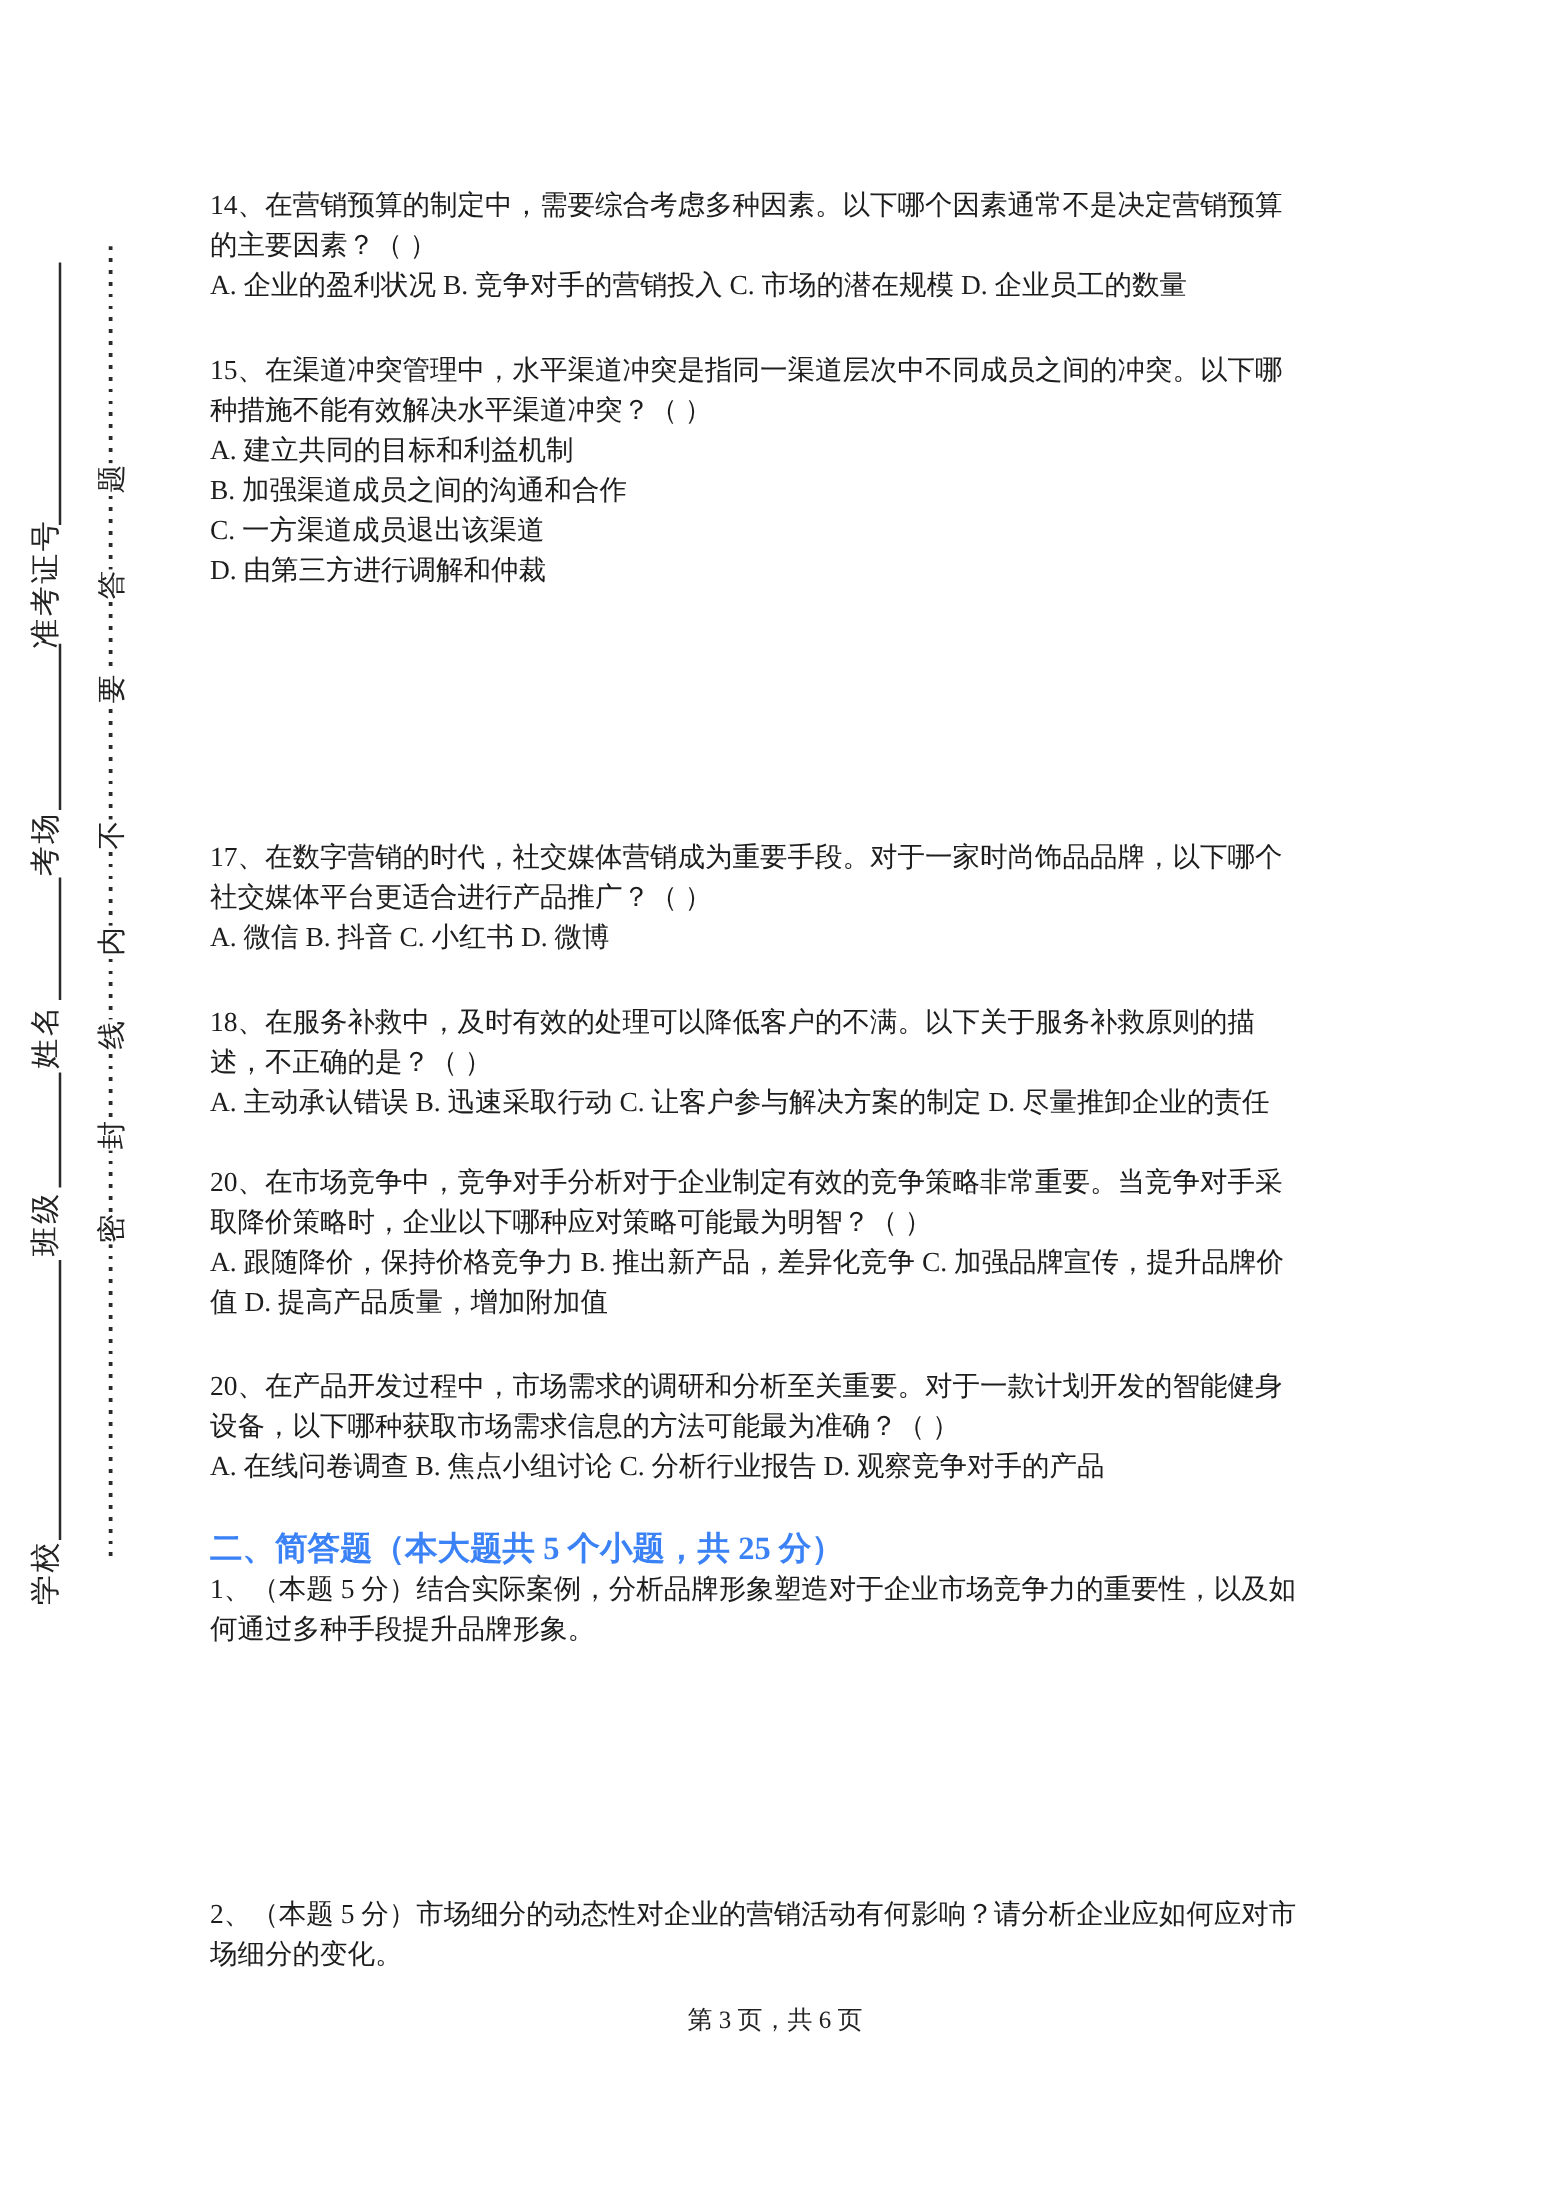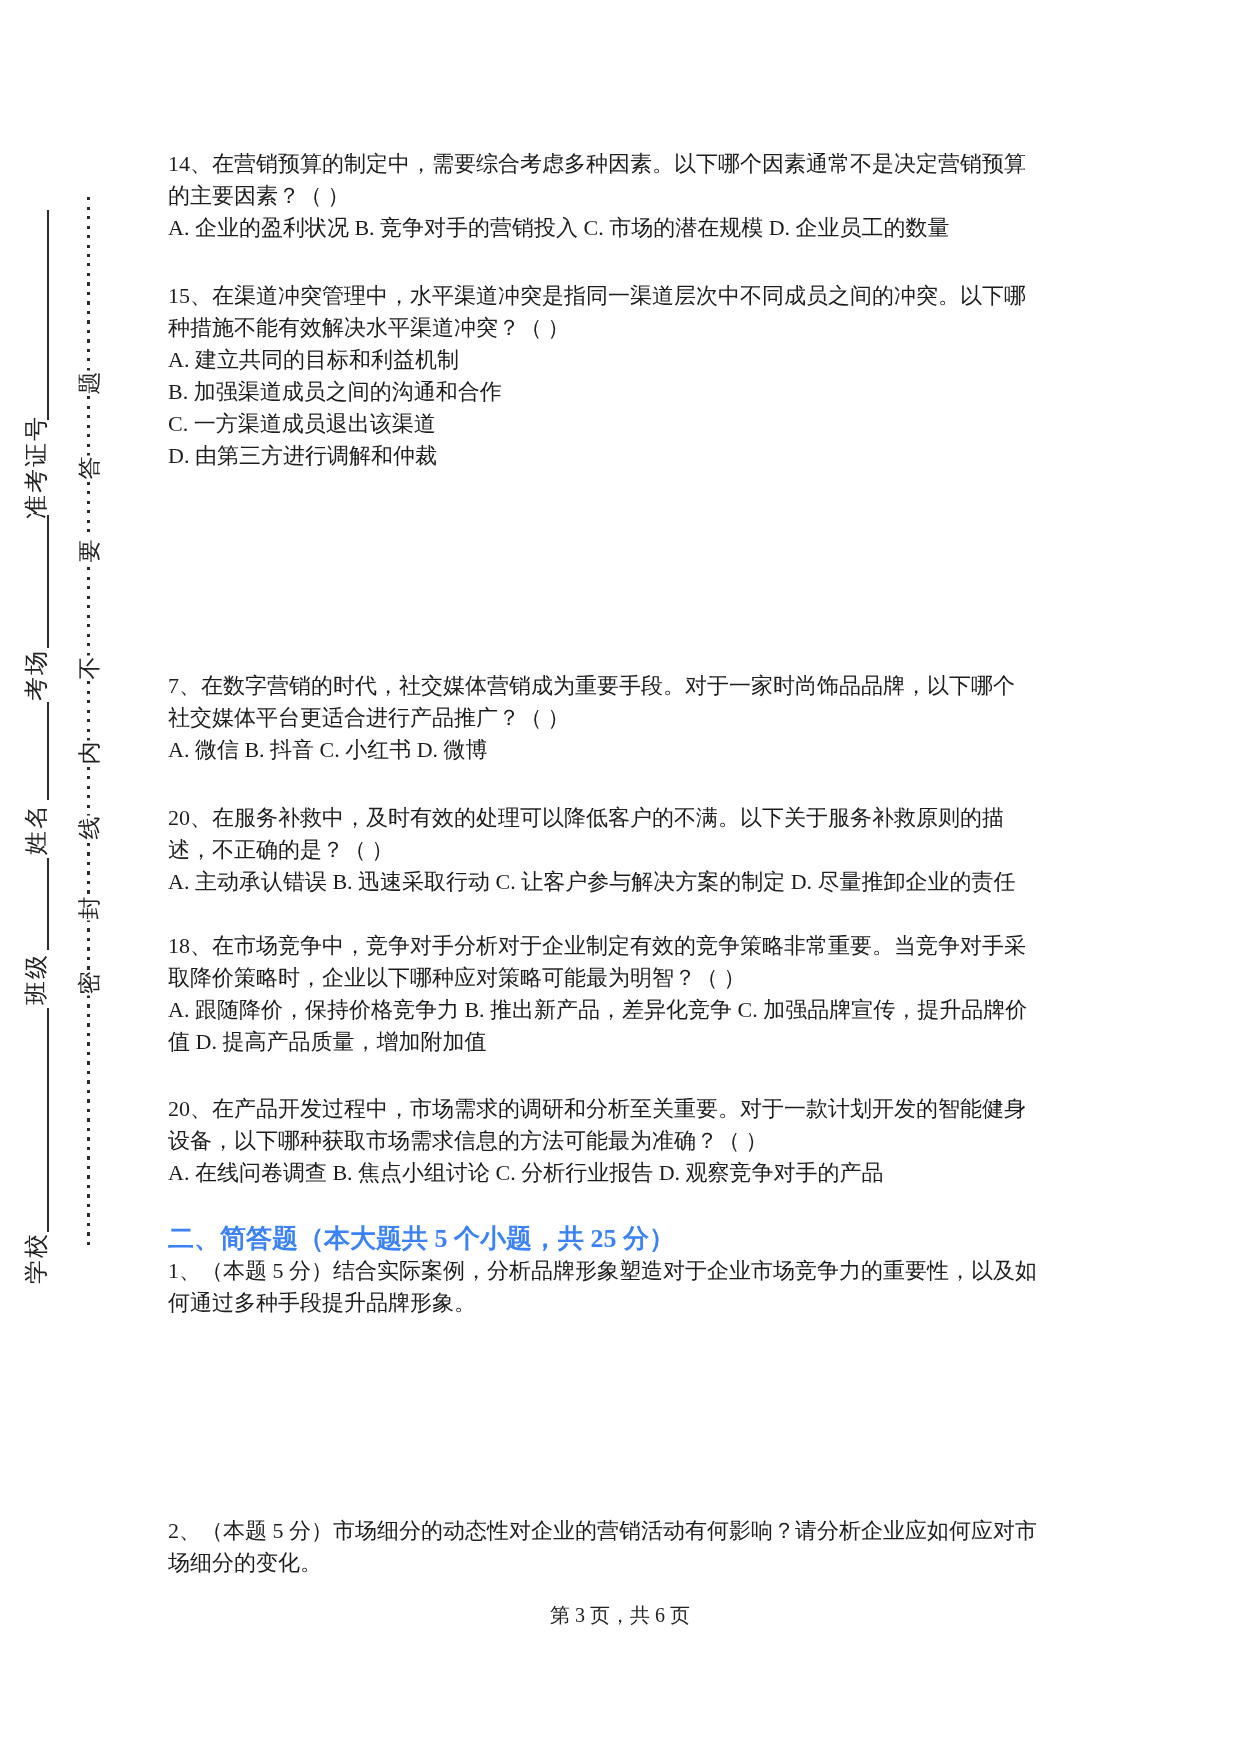--- a/index.html
+++ b/index.html
@@ -66,27 +66,27 @@
 
   <div class="q" style="top:148px">14、在营销预算的制定中，需要综合考虑多种因素。以下哪个因素通常不是决定营销预算
 的主要因素？（ ）
 A. 企业的盈利状况 B. 竞争对手的营销投入 C. 市场的潜在规模 D. 企业员工的数量</div>
   <div class="q" style="top:280px">15、在渠道冲突管理中，水平渠道冲突是指同一渠道层次中不同成员之间的冲突。以下哪
 种措施不能有效解决水平渠道冲突？（ ）
 A. 建立共同的目标和利益机制
 B. 加强渠道成员之间的沟通和合作
 C. 一方渠道成员退出该渠道
 D. 由第三方进行调解和仲裁</div>
-  <div class="q" style="top:670px">7、在数字营销的时代，社交媒体营销成为重要手段。对于一家时尚饰品品牌，以下哪个
+  <div class="q" style="top:670px">17、在数字营销的时代，社交媒体营销成为重要手段。对于一家时尚饰品品牌，以下哪个
 社交媒体平台更适合进行产品推广？（ ）
 A. 微信 B. 抖音 C. 小红书 D. 微博</div>
-  <div class="q" style="top:802px">20、在服务补救中，及时有效的处理可以降低客户的不满。以下关于服务补救原则的描
+  <div class="q" style="top:802px">18、在服务补救中，及时有效的处理可以降低客户的不满。以下关于服务补救原则的描
 述，不正确的是？（ ）
 A. 主动承认错误 B. 迅速采取行动 C. 让客户参与解决方案的制定 D. 尽量推卸企业的责任</div>
-  <div class="q" style="top:930px">18、在市场竞争中，竞争对手分析对于企业制定有效的竞争策略非常重要。当竞争对手采
+  <div class="q" style="top:930px">20、在市场竞争中，竞争对手分析对于企业制定有效的竞争策略非常重要。当竞争对手采
 取降价策略时，企业以下哪种应对策略可能最为明智？（ ）
 A. 跟随降价，保持价格竞争力 B. 推出新产品，差异化竞争 C. 加强品牌宣传，提升品牌价
 值 D. 提高产品质量，增加附加值</div>
   <div class="q" style="top:1093px">20、在产品开发过程中，市场需求的调研和分析至关重要。对于一款计划开发的智能健身
 设备，以下哪种获取市场需求信息的方法可能最为准确？（ ）
 A. 在线问卷调查 B. 焦点小组讨论 C. 分析行业报告 D. 观察竞争对手的产品</div>
 
   <h2 class="section-heading" style="top:1222px">二、简答题（本大题共 5 个小题，共 25 分）</h2>
 
   <div class="q" style="top:1255px">1、（本题 5 分）结合实际案例，分析品牌形象塑造对于企业市场竞争力的重要性，以及如

